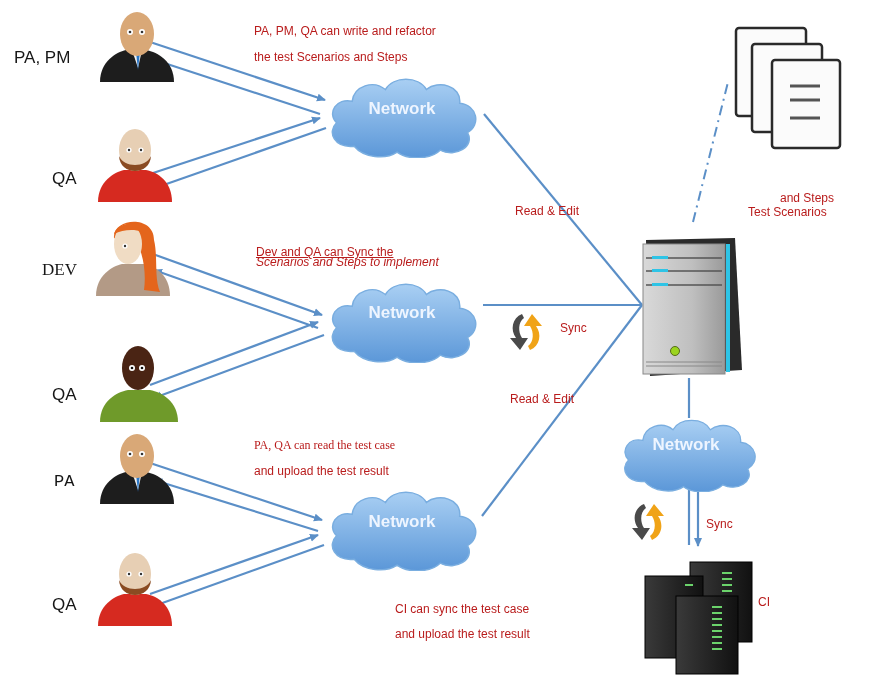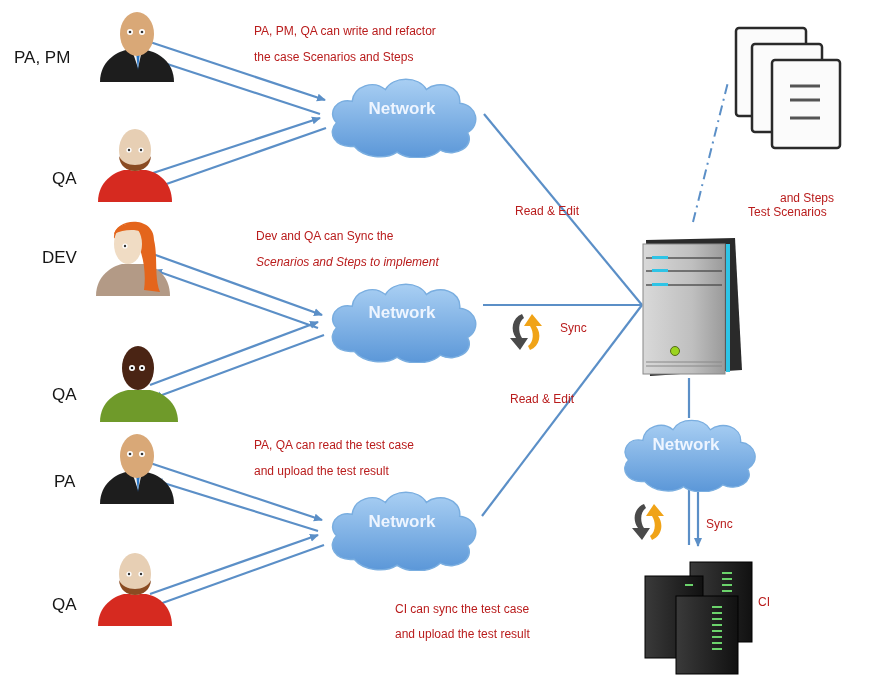--- a/index.html
+++ b/index.html
@@ -194,32 +194,32 @@
     <path d="M22,38 C32,34 34,22 28,14 L34,14 L24,2 L16,14 L22,14 C26,20 26,30 20,34 Z" fill="#f0a317"></path>
   </g>
   <g transform="translate(630,502)">
     <path d="M14,2 C4,6 2,18 8,26 L2,26 L12,38 L20,26 L14,26 C10,20 10,10 16,6 Z" fill="#4a4a4a"></path>
     <path d="M22,38 C32,34 34,22 28,14 L34,14 L24,2 L16,14 L22,14 C26,20 26,30 20,34 Z" fill="#f0a317"></path>
   </g>
 </svg>
 
 <div class="role" style="left:14px;top:48px;">PA, PM</div>
 <div class="role" style="left:52px;top:169px;">QA</div>
-<div class="role" style="left:42px;top:248px;">DEV</div>
+<div class="role" style="left:42px;top:260px;font-family:Liberation Serif, serif;">DEV</div>
 <div class="role" style="left:52px;top:385px;">QA</div>
-<div class="role" style="left:54px;top:472px;">PA</div>
+<div class="role" style="left:54px;top:472px;font-family:Liberation Mono, monospace;">PA</div>
 <div class="role" style="left:52px;top:595px;">QA</div>
 
 <div class="lbl" style="left:254px;top:19px;">PA, PM, QA can write and refactor</div>
-<div class="lbl" style="left:254px;top:45px;">the case Scenarios and Steps</div>
-
-<div class="lbl" style="left:256px;top:224px;">Dev and QA can Sync the</div>
+<div class="lbl" style="left:254px;top:45px;">the test Scenarios and Steps</div>
+
+<div class="lbl" style="left:256px;top:240px;text-decoration:underline;">Dev and QA can Sync the</div>
 <div class="lbl" style="left:256px;top:250px;font-style:italic;">Scenarios and Steps to implement</div>
 
-<div class="lbl" style="left:254px;top:433px;">PA, QA can read the test case</div>
+<div class="lbl" style="left:254px;top:433px;font-family:Liberation Serif, serif;">PA, QA can read the test case</div>
 <div class="lbl" style="left:254px;top:459px;">and upload the test result</div>
 
 <div class="lbl" style="left:515px;top:199px;">Read &amp; Edit</div>
 <div class="lbl" style="left:560px;top:316px;">Sync</div>
 <div class="lbl" style="left:510px;top:387px;">Read &amp; Edit</div>
 
 <div class="lbl" style="left:748px;top:160px;margin-top:40px;">Test Scenarios</div>
 <div class="lbl" style="left:748px;top:186px;margin-left:32px;">and Steps</div>
 
 <div class="lbl" style="left:706px;top:512px;">Sync</div>

